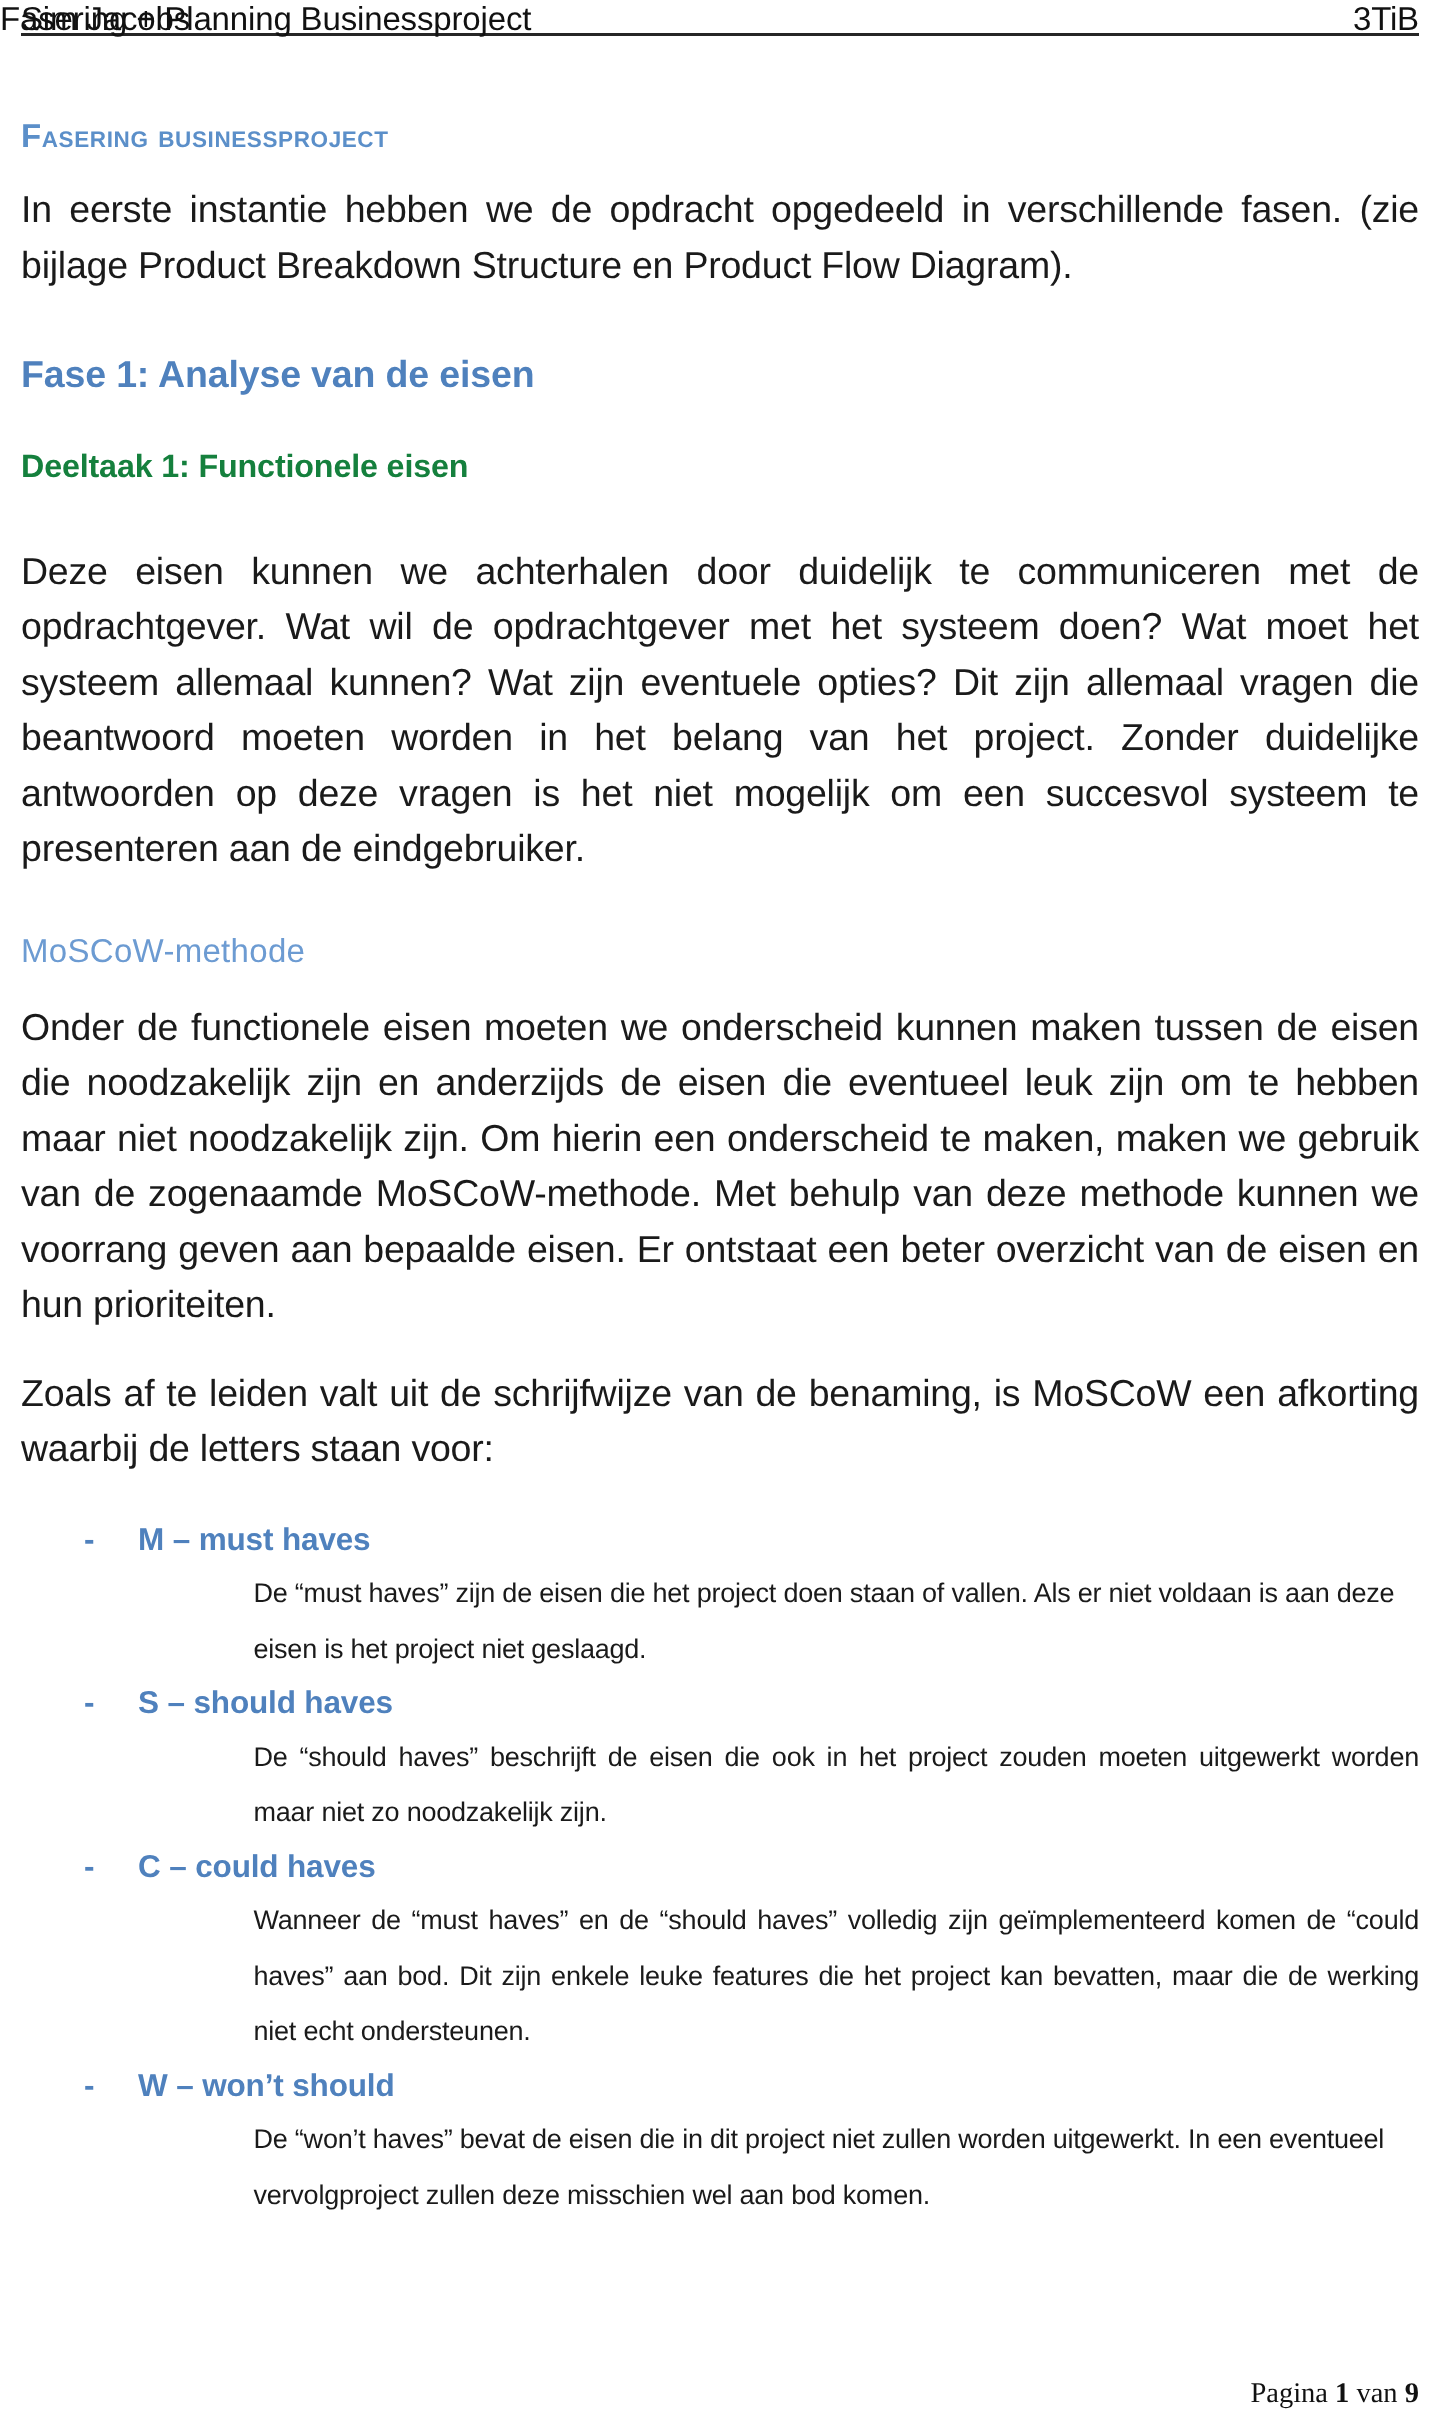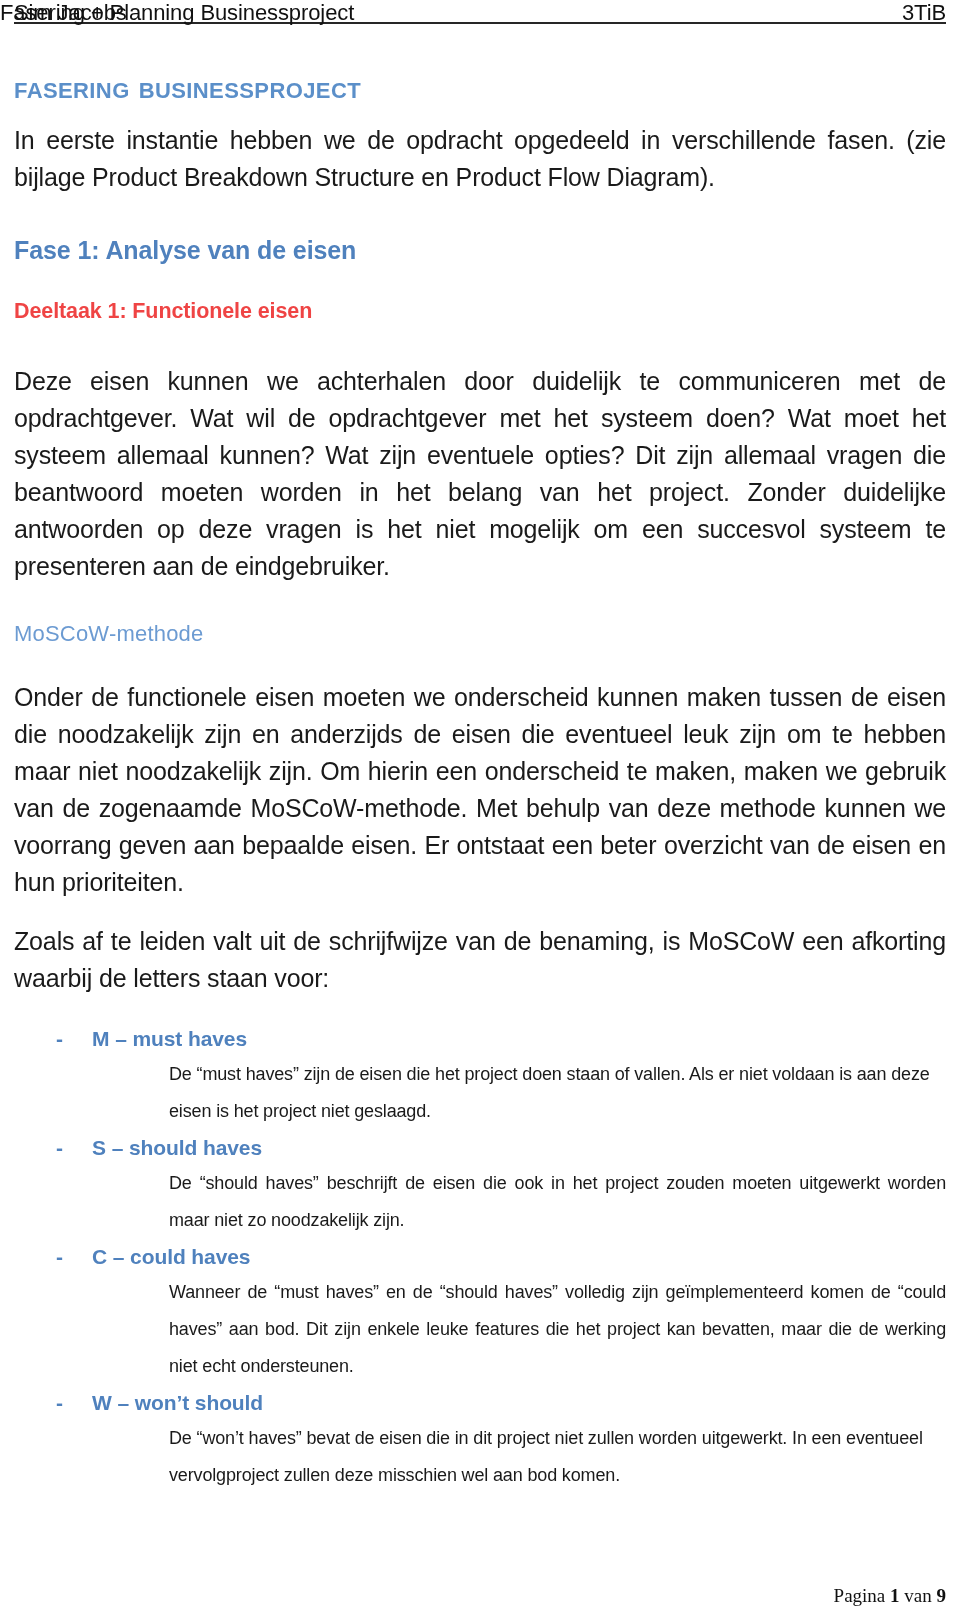--- a/index.html
+++ b/index.html
@@ -53,21 +53,21 @@
     margin: 1px 2px 0 2px;
   }
 
   
   .content {
     padding: 0 2px;
   }
 
   .title-1 {
     color: #5B8FC9;
-    font-size: 31px;
+    font-size: 22px;
     font-weight: 700;
     letter-spacing: 0.4px;
     margin: 46px 0 16px 0;
     font-variant: small-caps;
     text-transform: lowercase;
   }
   .title-1::first-letter { font-size: 31px; }
 
   p.body {
     font-size: 25px;
@@ -80,31 +80,31 @@
   p.body.nojust { text-align: left; }
 
   .h-fase {
     color: #4F81BD;
     font-size: 25px;
     font-weight: 700;
     margin: 40px 0 20px 0;
     letter-spacing: -0.1px;
   }
   .h-deeltaak {
-    color: #ef4444;
+    color: #15803d;
     font-size: 21.5px;
     font-weight: 700;
     margin: 34px 0 17px 0;
     letter-spacing: -0.1px;
   }
   .h-moscow {
     color: #6C9BD2;
     font-size: 22px;
     font-weight: 400;
-    margin: 36px 0 32px 0;
+    margin: 36px 0 20px 0;
     letter-spacing: 0.2px;
   }
 
   .gap-sm { height: 22px; }
 
   
   .moscow-list {
     margin: 24px 0 0 0;
     padding: 0;
     list-style: none;

